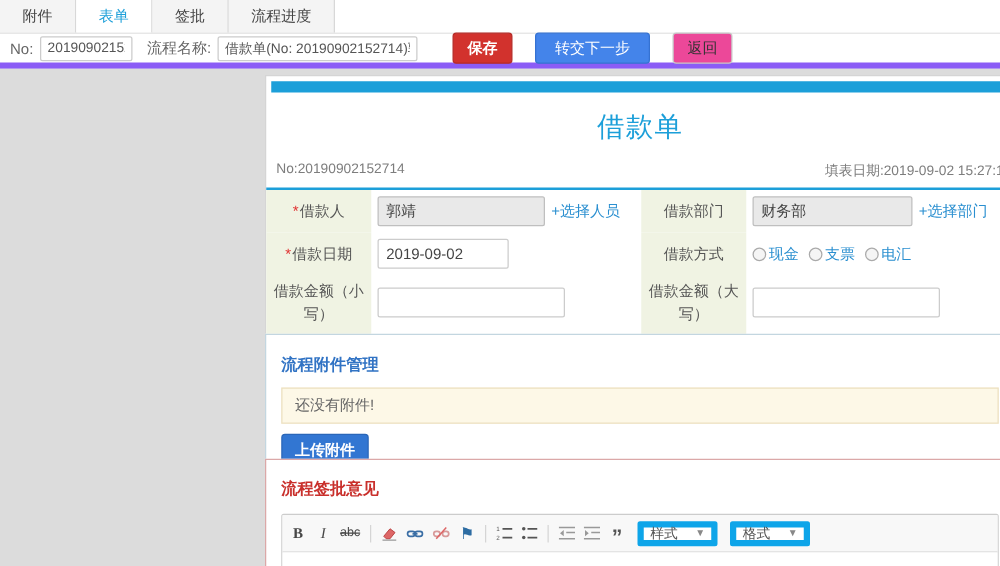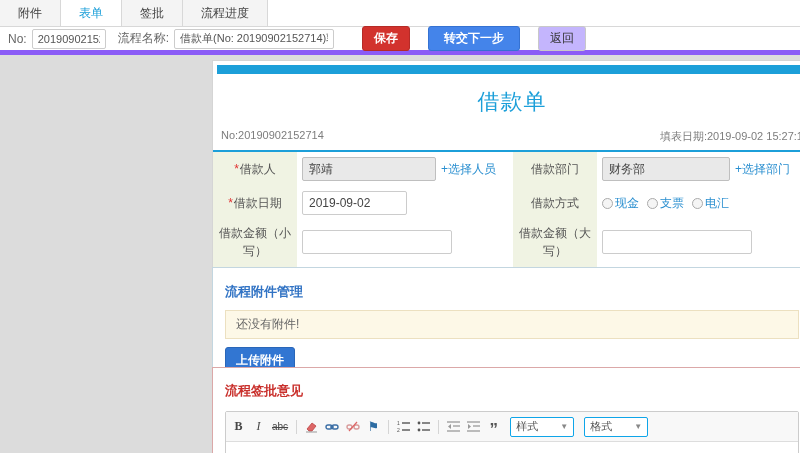--- a/index.html
+++ b/index.html
@@ -17,22 +17,22 @@
   .toolbar { height:28px; background:#fff; display:flex; align-items:center;
     padding-left:8px; border-bottom:5px solid #8b5cf6; }
   .toolbar label { font-size:12px; color:#666; margin-right:5px; white-space:nowrap; }
   .toolbar input { height:20px; border:1px solid #ccc; border-radius:2px;
     font-size:11px; color:#555; padding:0 5px; font-family:inherit; }
   .inp-no { width:74px; }
   .inp-flow { width:160px; margin-right:4px; }
   .btn { font-size:12px; border-radius:3px; border:1px solid transparent;
     padding:3px 11px; cursor:pointer; white-space:nowrap; font-family:inherit; }
   .btn-save { background:#d2322d; border-color:#b52b27; color:#fff; margin-left:24px; font-weight:bold; }
-  .btn-forward { background:#4484ea; border-color:#3572d2; color:#fff; margin-left:18px; padding:3px 15px;font-weight:bold; }
-  .btn-back { background:#c4b5fd; border-color:#c8c8c8; color:#333; margin-left:18px; }
+  .btn-forward { background:#4484ea; border-color:#3572d2; color:#fff; margin-left:18px; padding:3px 15px; }
+  .btn-back { background:#ec4899; border-color:#c8c8c8; color:#333; margin-left:18px; }
 
   
   .content { position:relative; height:398px; background:#dcdcdc; overflow:hidden; }
   .panel { position:absolute; left:212px; width:600px; background:#fff; }
 
   
   .panel-form { top:5px; border:1px solid #d5d5d5; padding-bottom:0; }
   .blue-bar { height:9px; background:#1c9fd9; margin:4px 4px 0 4px; }
   .doc-title { text-align:center; color:#1c9fd9; font-size:22px; margin-top:13px; letter-spacing:1px; }
   .info-row { display:flex; justify-content:space-between; font-size:11px; color:#7d7d7d;
@@ -65,21 +65,21 @@
   
   .panel-sign { top:312px; height:220px; border:1px solid #dba8a8; padding:10px 12px; }
   .h-sign { color:#c9302c; font-size:13px; font-weight:bold; margin-top:4px; }
   .editor { margin-top:11px; border:1px solid #ccc; border-radius:2px; height:160px;
     display:flex; flex-direction:column; background:#fff; }
   .ed-toolbar { background:#f8f8f8; border-bottom:1px solid #ddd; display:flex;
     align-items:center; padding:4px 6px; gap:7px; flex:0 0 auto; }
   .ed-btn { font-size:12px; color:#474747; cursor:pointer; display:inline-flex;
     align-items:center; justify-content:center; min-width:13px; height:15px; }
   .ed-sep { width:1px; height:14px; background:#d5d5d5; margin:0 1px; }
-  .ed-select { width:64px; height:20px; border:1px solid #0ea5e9; border-radius:2px; background:#fff;
+  .ed-select { width:64px; height:20px; border:5px solid #0ea5e9; border-radius:2px; background:#fff;
     font-size:11px; color:#555; display:flex; align-items:center; justify-content:space-between;
     padding:0 5px; cursor:pointer; margin-left:3px; }
   .caret { font-size:8px; color:#888; }
   .ed-body { flex:1; background:#fff; }
   .q-glyph { font-size:17px; font-weight:bold; color:#555; line-height:10px; margin-top:6px; }
 </style>
 </head>
 <body>
 
 <div class="tabbar">

